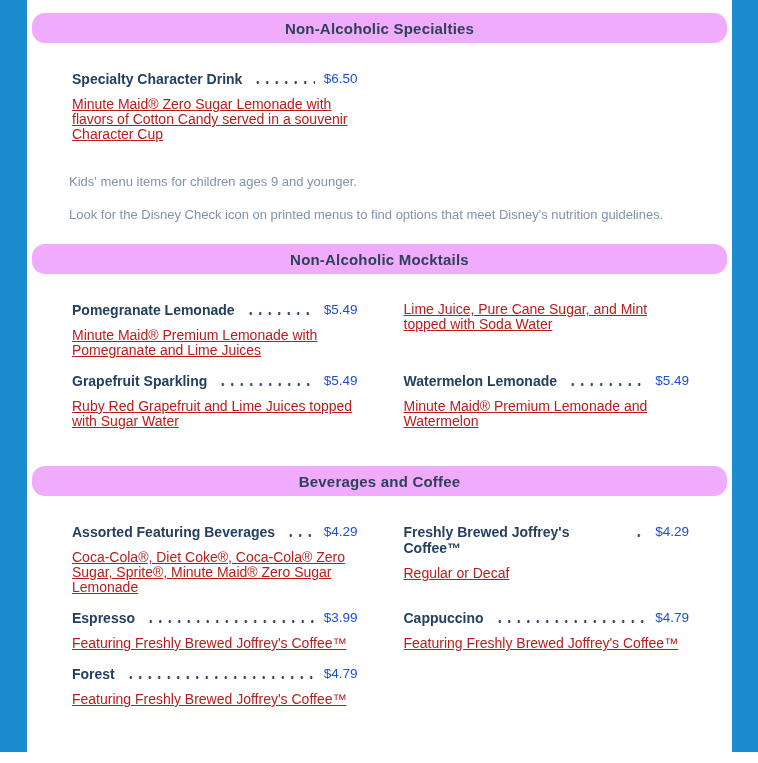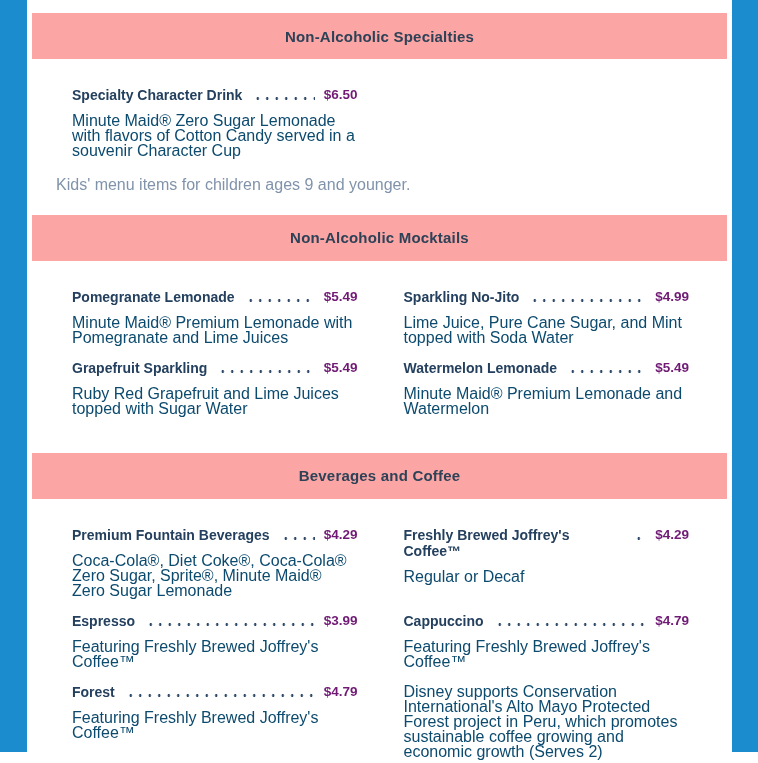--- a/index.html
+++ b/index.html
@@ -12,22 +12,22 @@
   }
   .rail{position:absolute;top:0;height:752px;background:#1b8ccd;}
   .rail.left{left:0;width:27px;}
   .rail.right{right:0;width:26px;}
   .content{
     position:absolute;left:27px;top:0;width:705px;
     box-sizing:border-box;padding-top:13px;
   }
   section{margin-bottom:22px;}
   .bar{
-    height:46px;margin:0 5px 28px 5px;
-    background:#fca5a5;border-radius:0;
+    height:30px;margin:0 5px 28px 5px;
+    background:#f0abfc;border-radius:13px;
     display:flex;align-items:center;justify-content:center;
   }
   .bar h2{
     margin:0;font-size:15px;font-weight:bold;
     color:#2d4257;letter-spacing:.2px;
   }
   .grid{
     display:grid;grid-template-columns:1fr 1fr;
     column-gap:46px;padding:0 43px 0 45px;
   }
@@ -38,26 +38,26 @@
     color:#24405e;font-weight:bold;flex:0 1 auto;
   }
   .leader{
     flex:1 1 12px;min-width:12px;height:3px;
     margin:10px 9px 0 11px;
     background-image:radial-gradient(circle,#2e4a68 1.2px,rgba(0,0,0,0) 1.5px);
     background-size:9.5px 3px;background-repeat:repeat-x;
     background-position:left center;
   }
   .price{
-    font-size:13.5px;line-height:16px;color:#701a75;
-    font-weight:bold;white-space:nowrap;flex:0 0 auto;
+    font-size:13.5px;line-height:16px;color:#1d4ed8;
+    font-weight:normal;white-space:nowrap;flex:0 0 auto;
   }
-  .desc{margin:0;font-size:16px;line-height:15px;color:#0c4a6e;}
+  .desc{margin:0;font-size:14px;line-height:15px;color:#b91c1c;text-decoration:underline;}
   .footnotes{padding:0 25px;}
-  .footnotes p{margin:4px;font-size:16px;line-height:15.5px;color:#8093ab;}
+  .footnotes p{margin:17px;font-size:13px;line-height:15.5px;color:#8093ab;}
 </style>
 </head>
 <body>
 
 <div class="rail left"></div>
 <div class="rail right"></div>
 
 <main class="content">
 
   <section>
@@ -69,42 +69,38 @@
         <div class="title-row">
           <h3 class="name">Specialty Character Drink</h3>
           <span class="leader"></span>
           <span class="price">$6.50</span>
         </div>
         <p class="desc">Minute Maid® Zero Sugar Lemonade with flavors of Cotton Candy served in a souvenir Character Cup</p>
       </article>
     </div>
     <div class="footnotes">
       <p>Kids' menu items for children ages 9 and younger.</p>
+      <p>Look for the Disney Check icon on printed menus to find options that meet Disney's nutrition guidelines.</p>
     </div>
   </section>
 
   <section>
     <header class="bar">
       <h2>Non-Alcoholic Mocktails</h2>
     </header>
     <div class="grid">
       <article class="item">
         <div class="title-row">
           <h3 class="name">Pomegranate Lemonade</h3>
           <span class="leader"></span>
           <span class="price">$5.49</span>
         </div>
         <p class="desc">Minute Maid® Premium Lemonade with Pomegranate and Lime Juices</p>
       </article>
       <article class="item">
-        <div class="title-row">
-          <h3 class="name">Sparkling No-Jito</h3>
-          <span class="leader"></span>
-          <span class="price">$4.99</span>
-        </div>
         <p class="desc">Lime Juice, Pure Cane Sugar, and Mint topped with Soda Water</p>
       </article>
       <article class="item">
         <div class="title-row">
           <h3 class="name">Grapefruit Sparkling</h3>
           <span class="leader"></span>
           <span class="price">$5.49</span>
         </div>
         <p class="desc">Ruby Red Grapefruit and Lime Juices topped with Sugar Water</p>
       </article>
@@ -119,21 +115,21 @@
     </div>
   </section>
 
   <section>
     <header class="bar">
       <h2>Beverages and Coffee</h2>
     </header>
     <div class="grid">
       <article class="item">
         <div class="title-row">
-          <h3 class="name">Premium Fountain Beverages</h3>
+          <h3 class="name">Assorted Featuring Beverages</h3>
           <span class="leader"></span>
           <span class="price">$4.29</span>
         </div>
         <p class="desc">Coca-Cola®, Diet Coke®, Coca-Cola® Zero Sugar, Sprite®, Minute Maid® Zero Sugar Lemonade</p>
       </article>
       <article class="item">
         <div class="title-row">
           <h3 class="name">Freshly Brewed Joffrey's Coffee™</h3>
           <span class="leader"></span>
           <span class="price">$4.29</span>
@@ -158,18 +154,17 @@
       </article>
       <article class="item">
         <div class="title-row">
           <h3 class="name">Forest</h3>
           <span class="leader"></span>
           <span class="price">$4.79</span>
         </div>
         <p class="desc">Featuring Freshly Brewed Joffrey's Coffee™</p>
       </article>
       <article class="item">
-        <p class="desc">Disney supports Conservation International's Alto Mayo Protected Forest project in Peru, which promotes sustainable coffee growing and economic growth (Serves 2)</p>
       </article>
     </div>
   </section>
 
 </main>
 
 </body></html>

